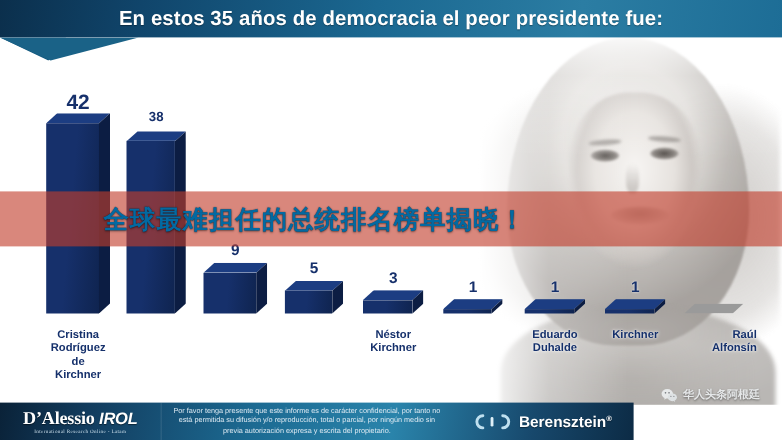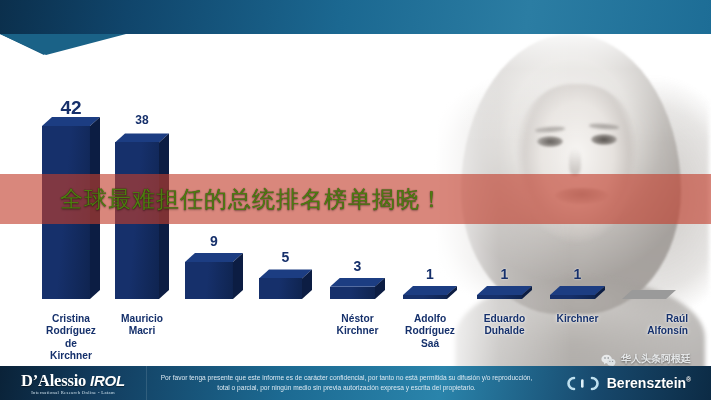--- a/index.html
+++ b/index.html
@@ -75,21 +75,21 @@
   .header-title{
     position:absolute;left:0;top:0;width:711px;height:34px;
     display:flex;align-items:center;justify-content:center;
     color:#ffffff;font-size:18.5px;font-weight:bold;letter-spacing:.1px;
     text-shadow:0 1px 1px rgba(0,0,0,.35);
     font-family:"Liberation Sans","DejaVu Sans",sans-serif;
     z-index:6;white-space:nowrap;
   }
 
   
-  .plot{position:absolute;left:0;top:48px;width:711px;height:332px;z-index:3;}
+  .plot{position:absolute;left:0;top:34px;width:711px;height:332px;z-index:3;}
   .bar-front{position:absolute;left:0;bottom:0;width:100%;
     background:linear-gradient(95deg,#15306e 0%,#16316f 40%,#102452 100%);}
   .bar-value{
     position:absolute;left:0;width:100%;text-align:center;
     color:#16306b;font-weight:bold;font-size:15px;
     font-family:"Liberation Sans","DejaVu Sans",sans-serif;
     text-shadow:0 0 2px rgba(255,255,255,.85);
   }
   .cat-label{
     position:absolute;top:0;text-align:center;
@@ -98,43 +98,43 @@
     text-shadow:0 0 2px rgba(255,255,255,.9),0 0 4px rgba(255,255,255,.7);
   }
 
   
   .banner{
     position:absolute;left:0;top:174px;width:711px;height:50px;
     background:rgba(193,61,44,.62);
     z-index:8;display:flex;align-items:center;
   }
   .banner-text{
-    color:#4d7c0f;font-weight:normal;font-size:23px;letter-spacing:1px;
-    margin-left:60px;
+    color:#0369a1;font-weight:bold;font-size:23px;letter-spacing:1px;
+    margin-left:94px;
     font-family:"DejaVu Sans","Liberation Sans",sans-serif;
     text-shadow:0 1px 2px rgba(0,0,0,.45),0 0 1px rgba(0,0,0,.6);
     white-space:nowrap;
   }
 
   
   .watermark{
     position:absolute;right:20px;top:352px;z-index:9;
     display:flex;align-items:center;gap:5px;
     opacity:.85;
   }
   .wm-logo{width:15px;height:13px;position:relative;flex:0 0 auto;}
   .wm-text{
     color:#eef1f3;font-size:10px;font-weight:bold;
     font-family:"DejaVu Sans","Liberation Sans",sans-serif;
     text-shadow:0 1px 2px rgba(0,0,0,.55);white-space:nowrap;
   }
 
   
   .footer{
-    position:absolute;left:0;bottom:0;width:711px;height:34px;z-index:10;
+    position:absolute;left:0;bottom:0;width:576px;height:34px;z-index:10;
     background:linear-gradient(100deg,#0a2238 0%,#123c5e 14%,#1c6a92 40%,#2a84ab 62%,#17486c 84%,#0c2b45 100%);
     display:flex;align-items:center;justify-content:center;
   }
   .f-logo{
     width:146px;height:34px;flex:0 0 auto;position:relative;
     display:flex;flex-direction:column;align-items:center;justify-content:center;
     border-right:1px solid rgba(255,255,255,.12);
   }
   .f-logo-main{
     color:#ffffff;font-size:16.5px;font-weight:bold;letter-spacing:-.2px;
@@ -183,65 +183,57 @@
     <div class="p-fade2"></div>
   </div>
 
   <div class="header"></div>
   <div class="header-chev">
     <svg width="132" height="22" viewBox="0 0 132 22">
       <polygon points="0,0 132,0 60,0 44,21 0,0" fill="#15597f"></polygon>
       <polygon points="0,0 126,0 46,21 0,0" fill="#1a6287"></polygon>
     </svg>
   </div>
+  <div class="header-title">En estos 35 años de democracia el peor presidente fue:</div>
 
   <div class="plot" id="plot">
       <div class="bar-front" style="left: 42px; top: 77.96px; width: 48px; height: 173.04px; background: linear-gradient(95deg, rgb(22, 48, 107) 0%, rgb(22, 48, 107) 46%, rgb(15, 36, 80) 100%);"></div>
       <div style="position: absolute; left: 42px; top: 68.96px; width: 58px; height: 9px; background: rgb(28, 61, 130); clip-path: polygon(0px 100%, 17.2414% 0px, 100% 0px, 82.7586% 100%);"></div>
       <div style="position: absolute; left: 42px; top: 68.96px; width: 58px; height: 182.04px; background: rgb(12, 29, 67); clip-path: polygon(82.7586% 4.94397%, 100% 0%, 100% 95.056%, 82.7586% 100%);"></div>
       <div class="bar-value" style="left: 42px; width: 58px; top: 48.96px; font-size: 19px;">42</div>
       <div class="cat-label" style="left: 30px; width: 82px; top: 265px;">
         <div>Cristina</div>
         <div>Rodríguez</div>
         <div>de</div>
         <div>Kirchner</div>
       </div>
       <div class="bar-front" style="left: 115px; top: 94.44px; width: 44px; height: 156.56px; background: linear-gradient(95deg, rgb(22, 48, 107) 0%, rgb(22, 48, 107) 46%, rgb(15, 36, 80) 100%);"></div>
       <div style="position: absolute; left: 115px; top: 85.44px; width: 54px; height: 9px; background: rgb(28, 61, 130); clip-path: polygon(0px 100%, 18.5185% 0px, 100% 0px, 81.4815% 100%);"></div>
       <div style="position: absolute; left: 115px; top: 85.44px; width: 54px; height: 165.56px; background: rgb(12, 29, 67); clip-path: polygon(81.4815% 5.4361%, 100% 0%, 100% 94.5639%, 81.4815% 100%);"></div>
       <div class="bar-value" style="left: 115px; width: 54px; top: 65.44px; font-size: 12px;">38</div>
-      <div class="cat-label" style="left: 103px; width: 78px; top: 265px;">
-        <div>Mauricio</div>
-        <div>Macri</div>
-      </div>
       <div class="bar-front" style="left: 185px; top: 213.92px; width: 48px; height: 37.08px; background: linear-gradient(95deg, rgb(22, 48, 107) 0%, rgb(22, 48, 107) 46%, rgb(15, 36, 80) 100%);"></div>
       <div style="position: absolute; left: 185px; top: 204.92px; width: 58px; height: 9px; background: rgb(28, 61, 130); clip-path: polygon(0px 100%, 17.2414% 0px, 100% 0px, 82.7586% 100%);"></div>
       <div style="position: absolute; left: 185px; top: 204.92px; width: 58px; height: 46.08px; background: rgb(12, 29, 67); clip-path: polygon(82.7586% 19.5312%, 100% 0%, 100% 80.4688%, 82.7586% 100%);"></div>
       <div class="bar-value" style="left: 185px; width: 58px; top: 184.92px; font-size: 14px;">9</div>
       <div class="bar-front" style="left: 259px; top: 230.4px; width: 43px; height: 20.6px; background: linear-gradient(95deg, rgb(22, 48, 107) 0%, rgb(22, 48, 107) 46%, rgb(15, 36, 80) 100%);"></div>
       <div style="position: absolute; left: 259px; top: 221.4px; width: 53px; height: 9px; background: rgb(28, 61, 130); clip-path: polygon(0px 100%, 18.8679% 0px, 100% 0px, 81.1321% 100%);"></div>
       <div style="position: absolute; left: 259px; top: 221.4px; width: 53px; height: 29.6px; background: rgb(12, 29, 67); clip-path: polygon(81.1321% 30.4054%, 100% 0%, 100% 69.5946%, 81.1321% 100%);"></div>
       <div class="bar-value" style="left: 259px; width: 53px; top: 201.4px; font-size: 14px;">5</div>
       <div class="bar-front" style="left: 330px; top: 238.64px; width: 45px; height: 12.36px; background: linear-gradient(95deg, rgb(22, 48, 107) 0%, rgb(22, 48, 107) 46%, rgb(15, 36, 80) 100%);"></div>
       <div style="position: absolute; left: 330px; top: 229.64px; width: 55px; height: 9px; background: rgb(28, 61, 130); clip-path: polygon(0px 100%, 18.1818% 0px, 100% 0px, 81.8182% 100%);"></div>
       <div style="position: absolute; left: 330px; top: 229.64px; width: 55px; height: 21.36px; background: rgb(12, 29, 67); clip-path: polygon(81.8182% 42.1348%, 100% 0%, 100% 57.8652%, 81.8182% 100%);"></div>
       <div class="bar-value" style="left: 330px; width: 55px; top: 209.64px; font-size: 14px;">3</div>
       <div class="cat-label" style="left: 318px; width: 79px; top: 265px;">
         <div>Néstor</div>
         <div>Kirchner</div>
       </div>
       <div class="bar-front" style="left: 403px; top: 246.88px; width: 44px; height: 4.12px; background: linear-gradient(95deg, rgb(22, 48, 107) 0%, rgb(22, 48, 107) 46%, rgb(15, 36, 80) 100%);"></div>
       <div style="position: absolute; left: 403px; top: 237.88px; width: 54px; height: 9px; background: rgb(28, 61, 130); clip-path: polygon(0px 100%, 18.5185% 0px, 100% 0px, 81.4815% 100%);"></div>
       <div style="position: absolute; left: 403px; top: 237.88px; width: 54px; height: 13.12px; background: rgb(12, 29, 67); clip-path: polygon(81.4815% 68.5976%, 100% 0%, 100% 31.4024%, 81.4815% 100%);"></div>
       <div class="bar-value" style="left: 403px; width: 54px; top: 217.88px; font-size: 14px;">1</div>
-      <div class="cat-label" style="left: 391px; width: 78px; top: 265px;">
-        <div>Adolfo</div>
-        <div>Rodríguez</div>
-        <div>Saá</div>
-      </div>
       <div class="bar-front" style="left: 477px; top: 246.88px; width: 45px; height: 4.12px; background: linear-gradient(95deg, rgb(22, 48, 107) 0%, rgb(22, 48, 107) 46%, rgb(15, 36, 80) 100%);"></div>
       <div style="position: absolute; left: 477px; top: 237.88px; width: 55px; height: 9px; background: rgb(28, 61, 130); clip-path: polygon(0px 100%, 18.1818% 0px, 100% 0px, 81.8182% 100%);"></div>
       <div style="position: absolute; left: 477px; top: 237.88px; width: 55px; height: 13.12px; background: rgb(12, 29, 67); clip-path: polygon(81.8182% 68.5976%, 100% 0%, 100% 31.4024%, 81.8182% 100%);"></div>
       <div class="bar-value" style="left: 477px; width: 55px; top: 217.88px; font-size: 14px;">1</div>
       <div class="cat-label" style="left: 465px; width: 79px; top: 265px;">
         <div>Eduardo</div>
         <div>Duhalde</div>
       </div>
       <div class="bar-front" style="left: 550px; top: 246.88px; width: 45px; height: 4.12px; background: linear-gradient(95deg, rgb(22, 48, 107) 0%, rgb(22, 48, 107) 46%, rgb(15, 36, 80) 100%);"></div>
       <div style="position: absolute; left: 550px; top: 237.88px; width: 55px; height: 9px; background: rgb(28, 61, 130); clip-path: polygon(0px 100%, 18.1818% 0px, 100% 0px, 81.8182% 100%);"></div>

